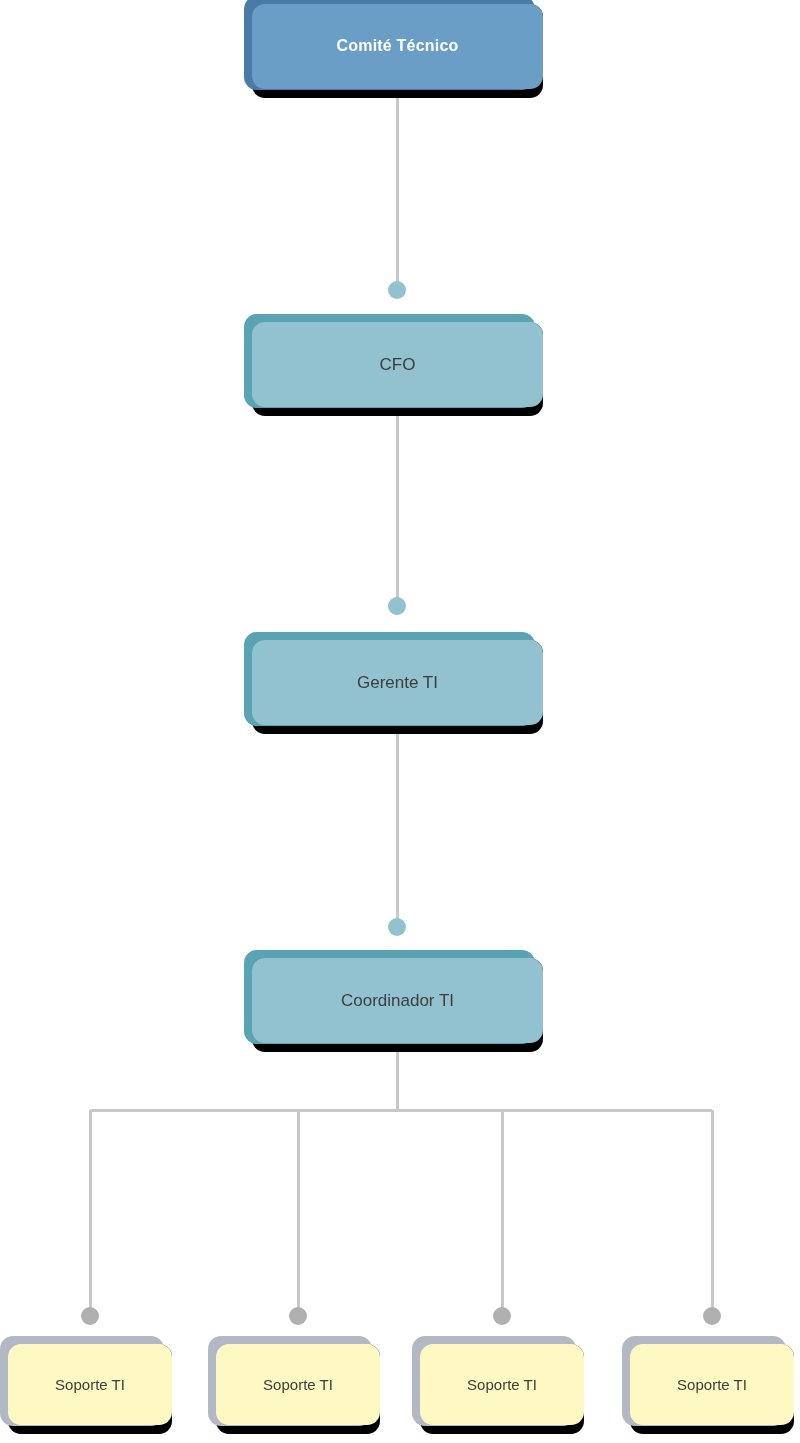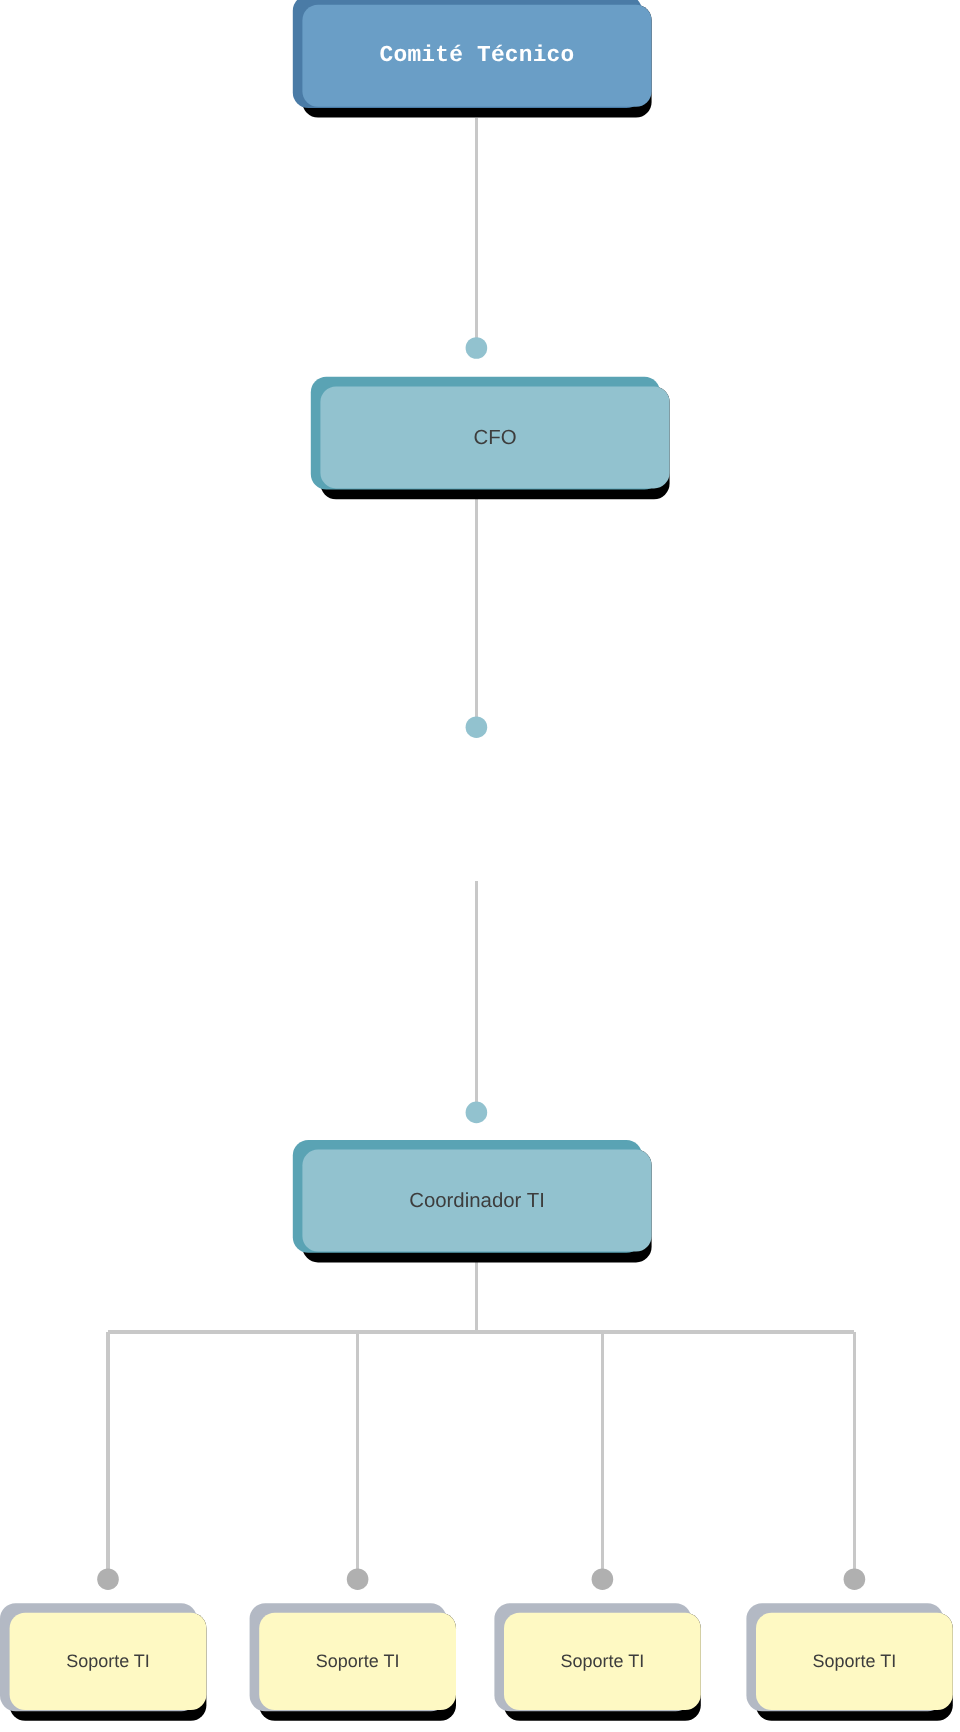--- a/index.html
+++ b/index.html
@@ -53,24 +53,23 @@
     line-height:1.15;
     padding:0 10px;
     white-space:nowrap;
   }
 
   
   .n-root .bevel{background:#4a7ba6;}
   .n-root .face{background:#6a9ec6;}
   .n-root .label{
     color:#ffffff;
-    font-size:19px;
+    font-size:16px;
     font-weight:bold;
     letter-spacing:.2px;
-    font-family:Liberation Mono, monospace;
   }
 
   .n-mid .bevel{background:#5aa3b4;}
   .n-mid .face{background:#92c2cf;}
   .n-mid .label{
     color:#3d3d3d;
     font-size:17px;
     font-weight:normal;
   }
 
@@ -113,27 +112,33 @@
     <circle cx="712" cy="1316" r="9" fill="#b0b0b0"></circle>
   </svg>
 
   <div class="node n-root" style="left:252px;top:4px;width:291px;height:94px;">
     <div class="bevel"></div>
     <div class="face">
       <span class="label">Comité Técnico</span>
     </div>
   </div>
 
-  <div class="node n-mid" style="left:252px;top:322px;width:291px;height:94px;margin-left:15px;">
+  <div class="node n-mid" style="left:252px;top:322px;width:291px;height:94px;">
     <div class="bevel"></div>
     <div class="face">
       <span class="label">CFO</span>
     </div>
   </div>
 
+  <div class="node n-mid" style="left:252px;top:640px;width:291px;height:94px;">
+    <div class="bevel"></div>
+    <div class="face">
+      <span class="label">Gerente TI</span>
+    </div>
+  </div>
 
   <div class="node n-mid" style="left:252px;top:958px;width:291px;height:94px;">
     <div class="bevel"></div>
     <div class="face">
       <span class="label">Coordinador TI</span>
     </div>
   </div>
 
   <div class="node n-leaf" style="left:8px;top:1344px;width:164px;height:90px;">
     <div class="bevel"></div>

